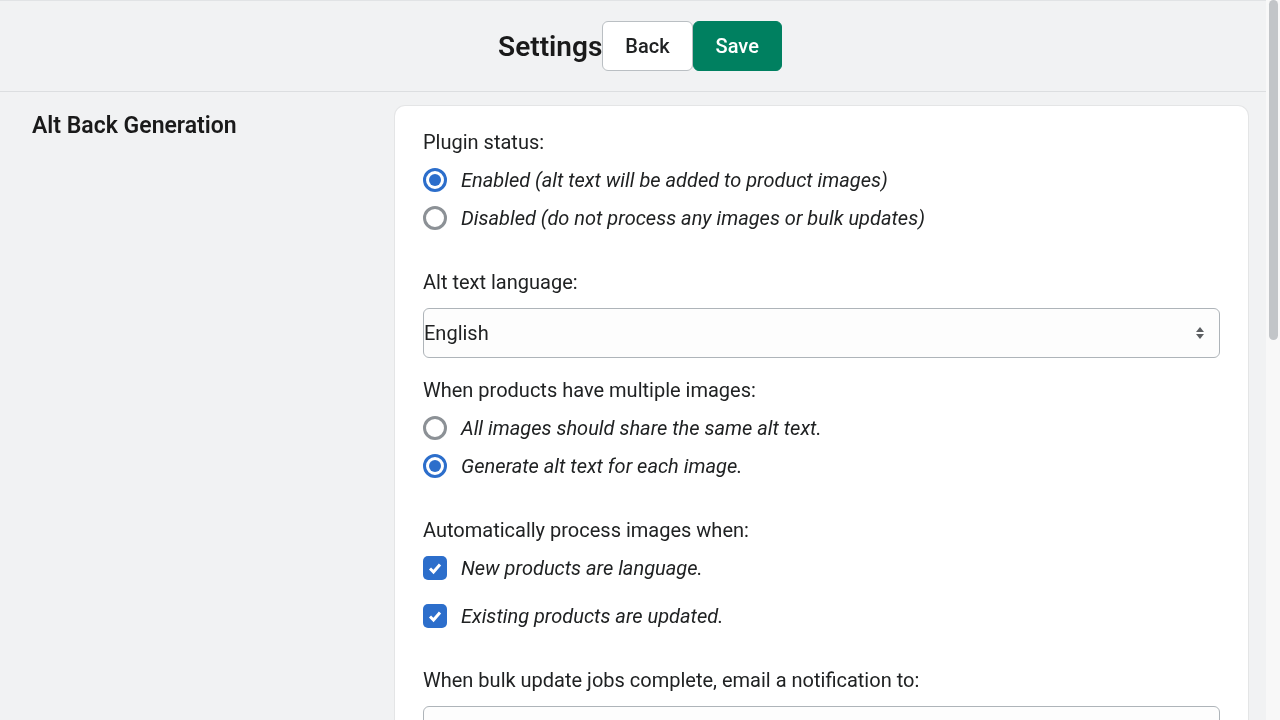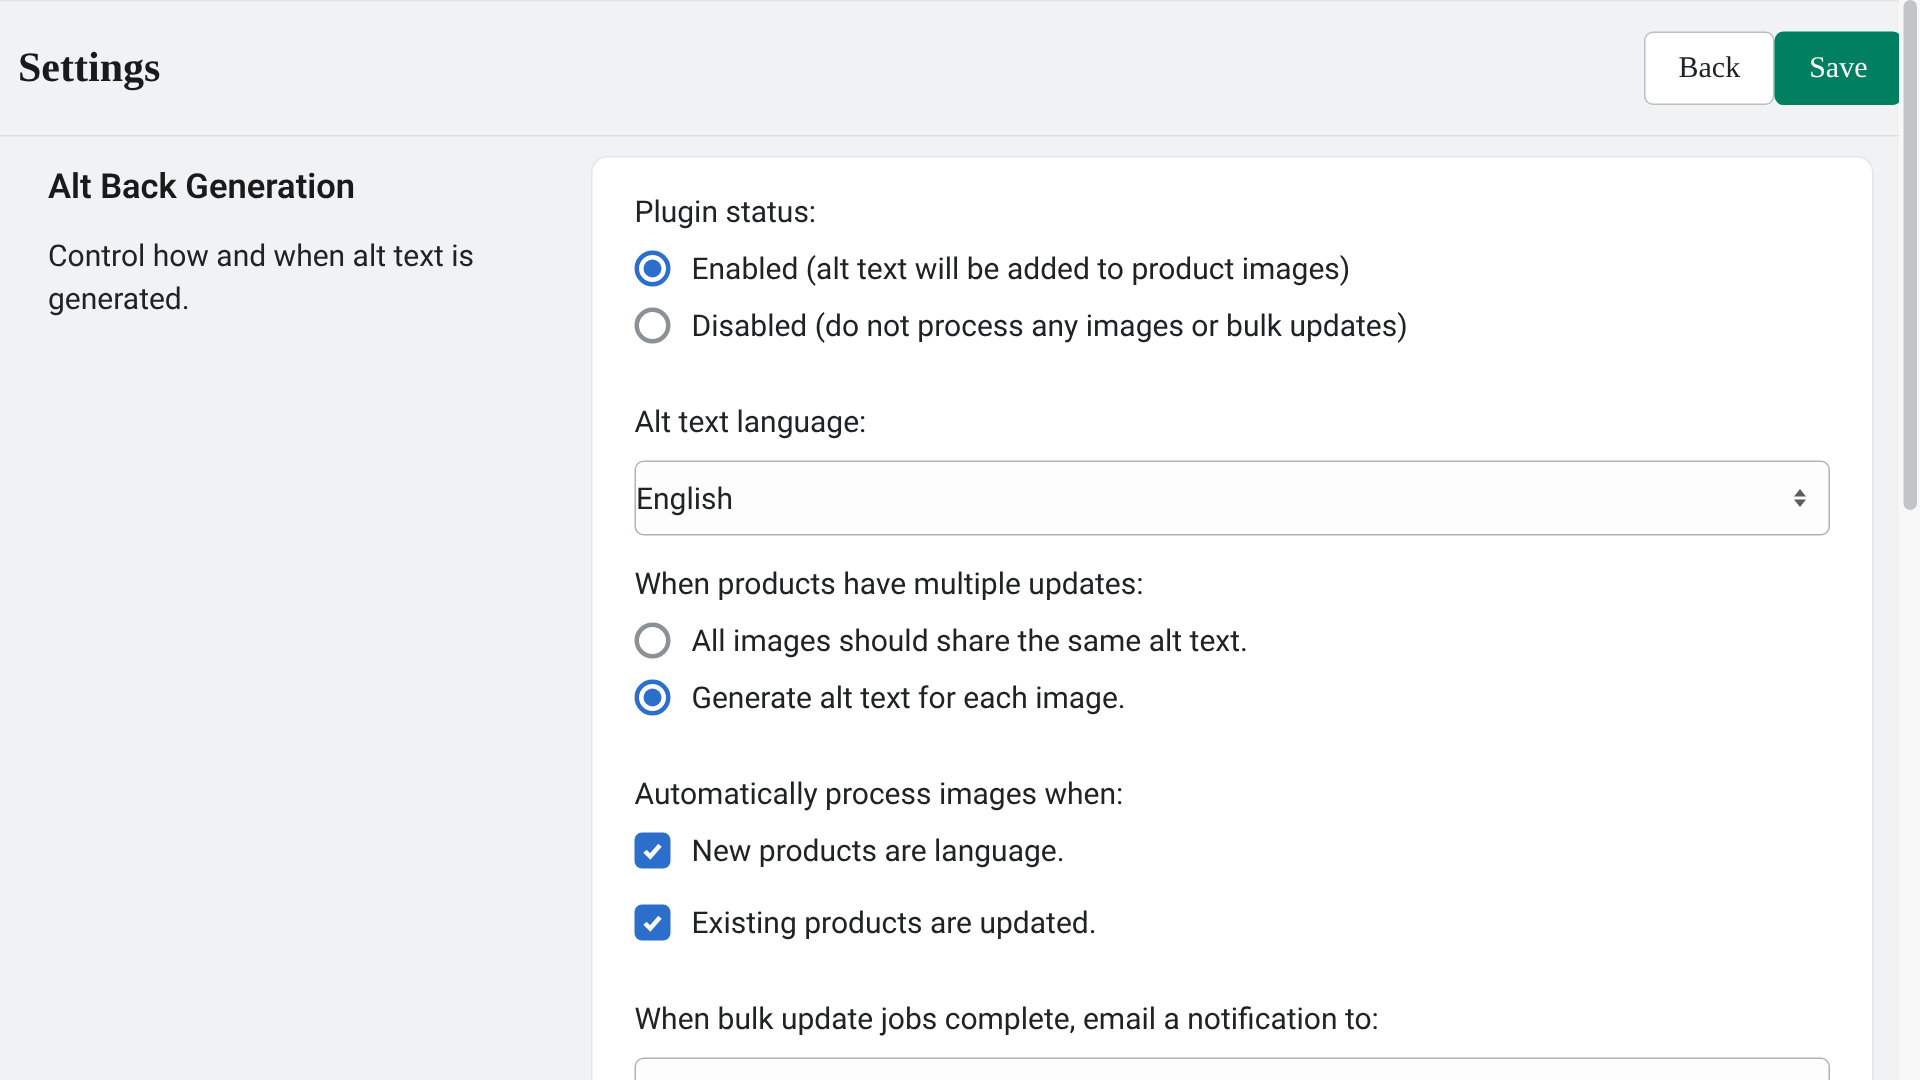--- a/index.html
+++ b/index.html
@@ -15,22 +15,21 @@
       height: 720px;
       overflow: hidden;
     }
     .topbar {
       border-top: 1px solid #e1e3e5;
       border-bottom: 1px solid #dcdee0;
       background: #f1f2f3;
       padding: 20px 12px;
       display: flex;
       align-items: center;
-      justify-content: space-between;
-      font-family: Liberation Serif, serif;
+      justify-content: center;
     }
     .page-title {
       font-size: 28px;
       font-weight: 600;
       color: #1a1a1a;
     }
     .actions {
       display: flex;
     }
     .btn {
@@ -89,20 +88,21 @@
       color: #202223;
       margin-bottom: 14px;
       display: block;
     }
     .radio-row, .check-row {
       display: flex;
       align-items: flex-start;
       gap: 14px;
       margin-bottom: 14px;
       cursor: pointer;
+      font-style: italic;
     }
     .radio-row:last-child, .check-row:last-child {
       margin-bottom: 0;
     }
     .radio {
       width: 24px;
       height: 24px;
       border-radius: 50%;
       flex-shrink: 0;
       position: relative;
@@ -229,21 +229,20 @@
   <h1 class="page-title">Settings</h1>
   <div class="actions">
     <button class="btn btn-secondary">Back</button>
     <button class="btn btn-primary">Save</button>
   </div>
 </div>
 
 <div class="content">
   <aside class="sidebar">
     <h2 class="section-title">Alt Back Generation</h2>
-    <p class="section-desc">Control how and when alt text is generated.</p>
   </aside>
 
   <section class="card">
 
     <div class="field-group">
       <span class="field-label">Plugin status:</span>
       <label class="radio-row">
         <span class="radio checked"></span>
         <span class="radio-label">Enabled (alt text will be added to product images)</span>
       </label>
@@ -262,21 +261,21 @@
           <option>English</option>
         </select>
         <span class="select-caret">
           <span class="tri tri-up"></span>
           <span class="tri tri-down"></span>
         </span>
       </div>
     </div>
 
     <div class="field-group">
-      <span class="field-label">When products have multiple updates:</span>
+      <span class="field-label">When products have multiple images:</span>
       <label class="radio-row">
         <span class="radio unchecked"></span>
         <span class="radio-label">All images should share the same alt text.</span>
       </label>
       <label class="radio-row">
         <span class="radio checked"></span>
         <span class="radio-label">Generate alt text for each image.</span>
       </label>
     </div>
 

